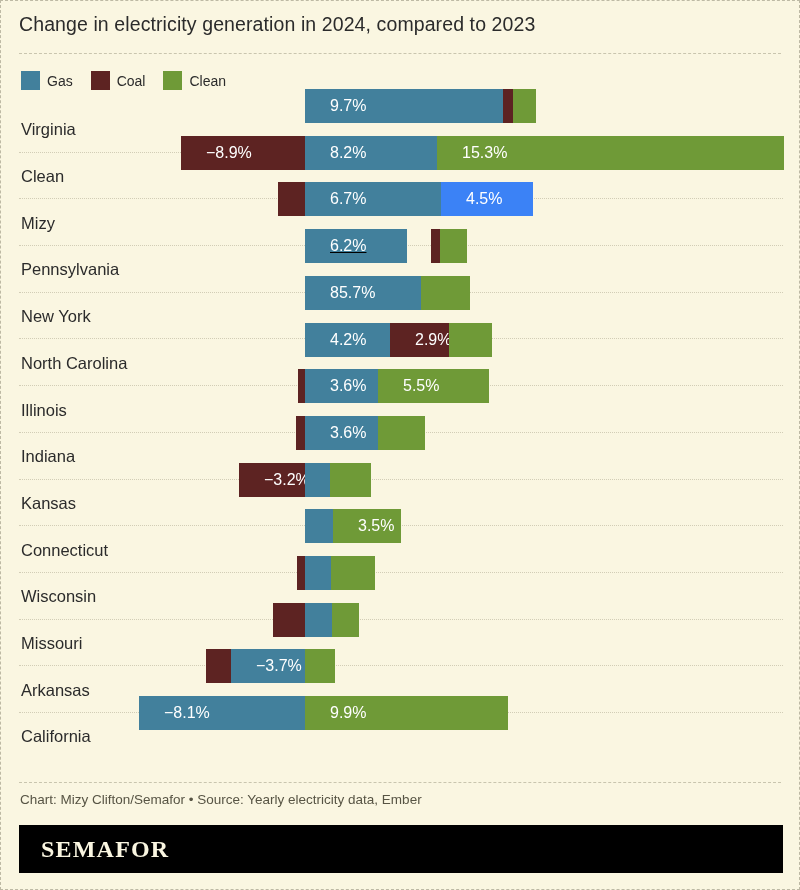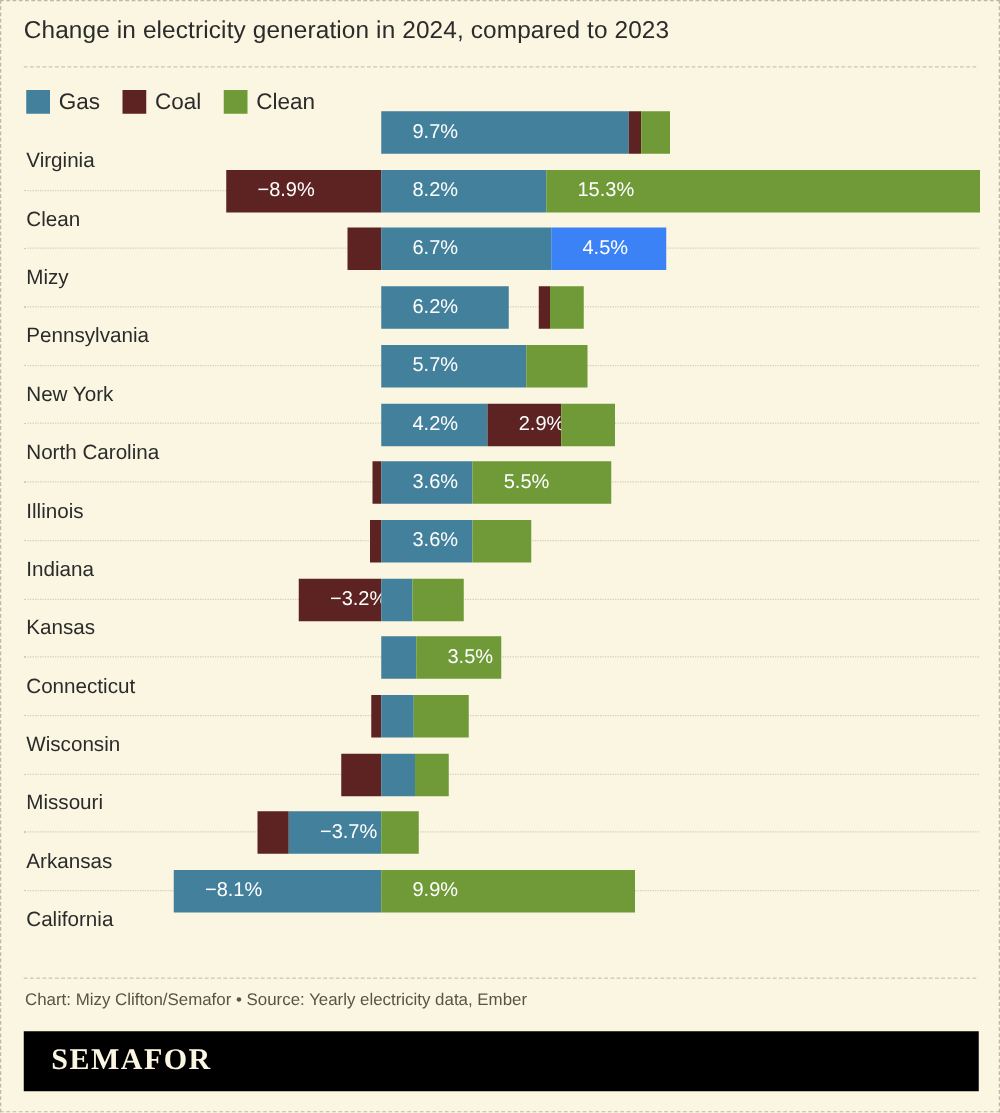--- a/index.html
+++ b/index.html
@@ -34,21 +34,21 @@
   
   .legend{
     position:absolute;
     left:20px; top:70px;
     display:flex;
     align-items:center;
     gap:18px;
   }
   .legend-item{display:flex;align-items:center;gap:7px;}
   .swatch{width:19px;height:19px;display:block;}
-  .legend-label{font-size:18px;color:#2b2b2b;}
+  .legend-label{font-size:14px;color:#2b2b2b;}
   
   .plot{
     position:absolute;
     left:0; top:105px;
     width:800px; height:672px;
   }
   .row{
     position:absolute;
     left:0; width:800px;
     height:46.7px;
@@ -172,31 +172,31 @@
         <div class="seg bar-wrap" style="left: 304px; width: 136px; background: rgb(66, 128, 156);">
           <span class="seg-val">6.7%</span>
         </div>
         <div class="seg bar-wrap" style="left: 440px; width: 92px; background: #3b82f6;">
           <span class="seg-val">4.5%</span>
         </div>
         <div class="row-sep"></div>
       </div>
       <div class="row" style="top: 140.1px;">
         <div class="cat-label">Pennsylvania</div>
-        <div class="seg bar-wrap" style="left: 304px; width: 102px; background: rgb(66, 128, 156);">
+        <div class="seg bar-wrap" style="left: 304px; width: 102px; background: rgb(66, 128, 156); text-decoration: underline;">
           <span class="seg-val">6.2%</span>
         </div>
         <div class="seg bar-wrap" style="left: 430px; width: 9px; background: rgb(93, 35, 34);"></div>
         <div class="seg bar-wrap" style="left: 439px; width: 27px; background: rgb(111, 154, 55);"></div>
         <div class="row-sep"></div>
       </div>
       <div class="row" style="top: 186.8px;">
         <div class="cat-label">New York</div>
         <div class="seg bar-wrap" style="left: 304px; width: 116px; background: rgb(66, 128, 156);">
-          <span class="seg-val">5.7%</span>
+          <span class="seg-val">85.7%</span>
         </div>
         <div class="seg bar-wrap" style="left: 420px; width: 49px; background: rgb(111, 154, 55);"></div>
         <div class="row-sep"></div>
       </div>
       <div class="row" style="top: 233.5px;">
         <div class="cat-label">North Carolina</div>
         <div class="seg bar-wrap" style="left: 304px; width: 85px; background: rgb(66, 128, 156);">
           <span class="seg-val">4.2%</span>
         </div>
         <div class="seg bar-wrap" style="left: 389px; width: 59px; background: rgb(93, 35, 34);">

